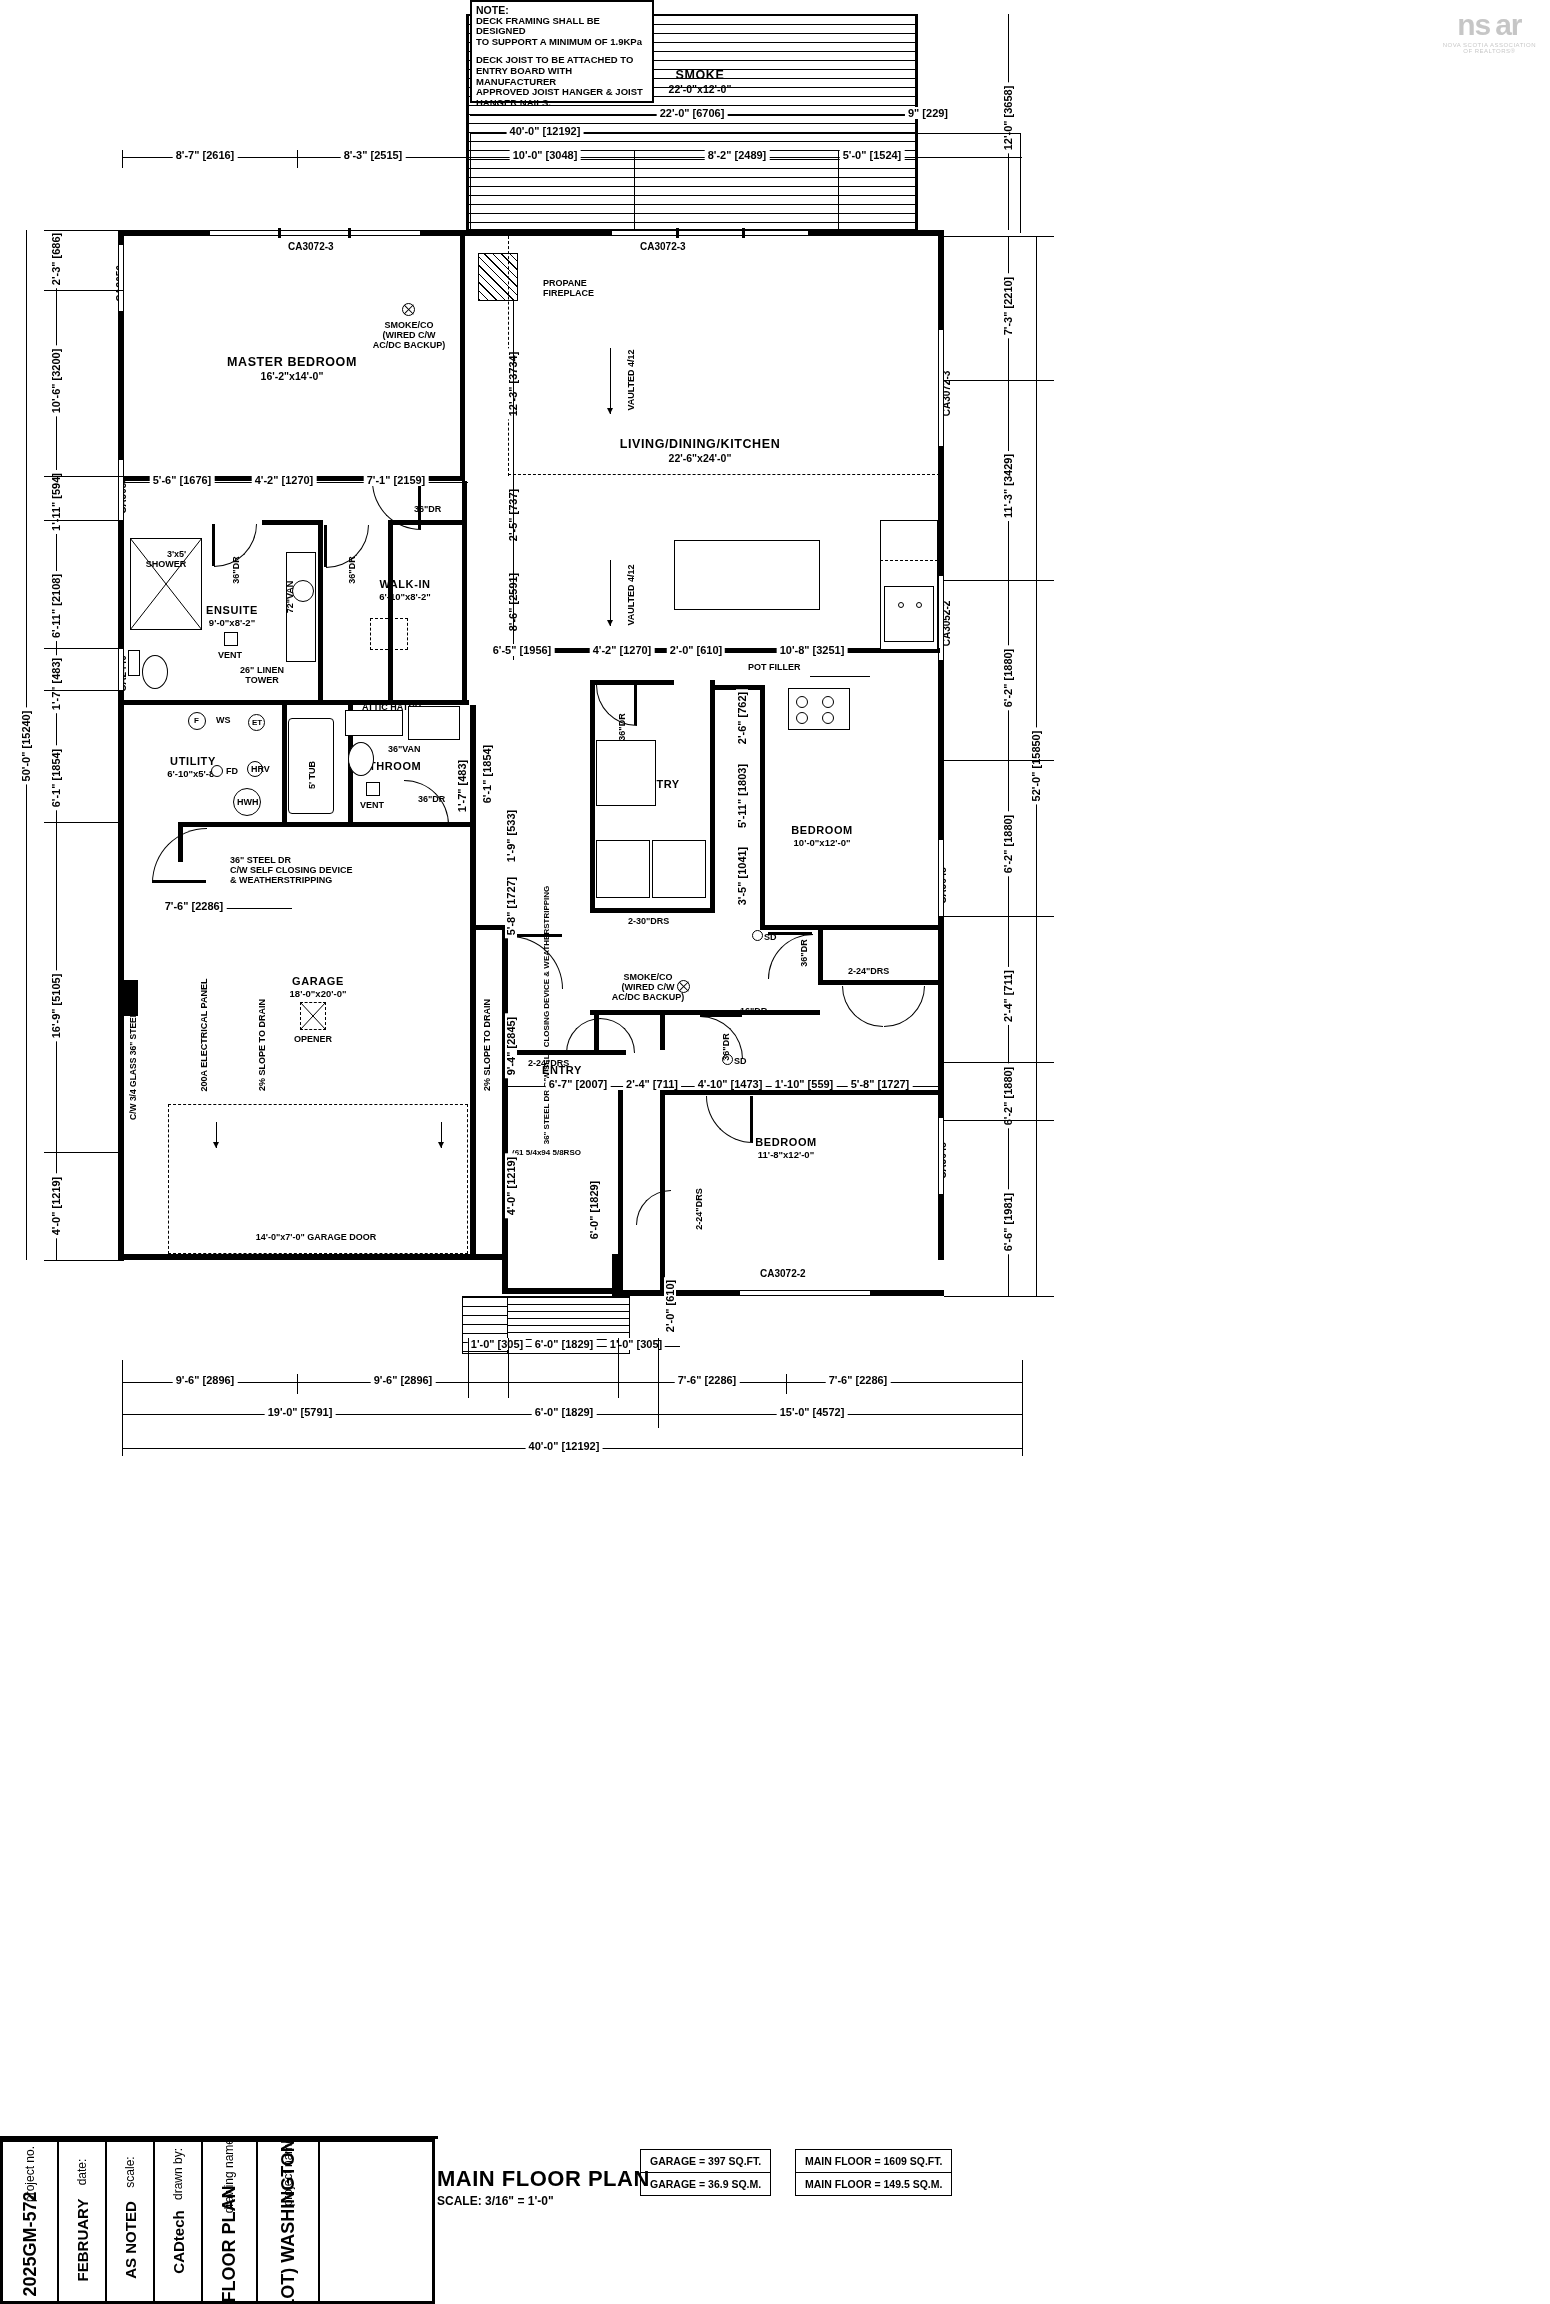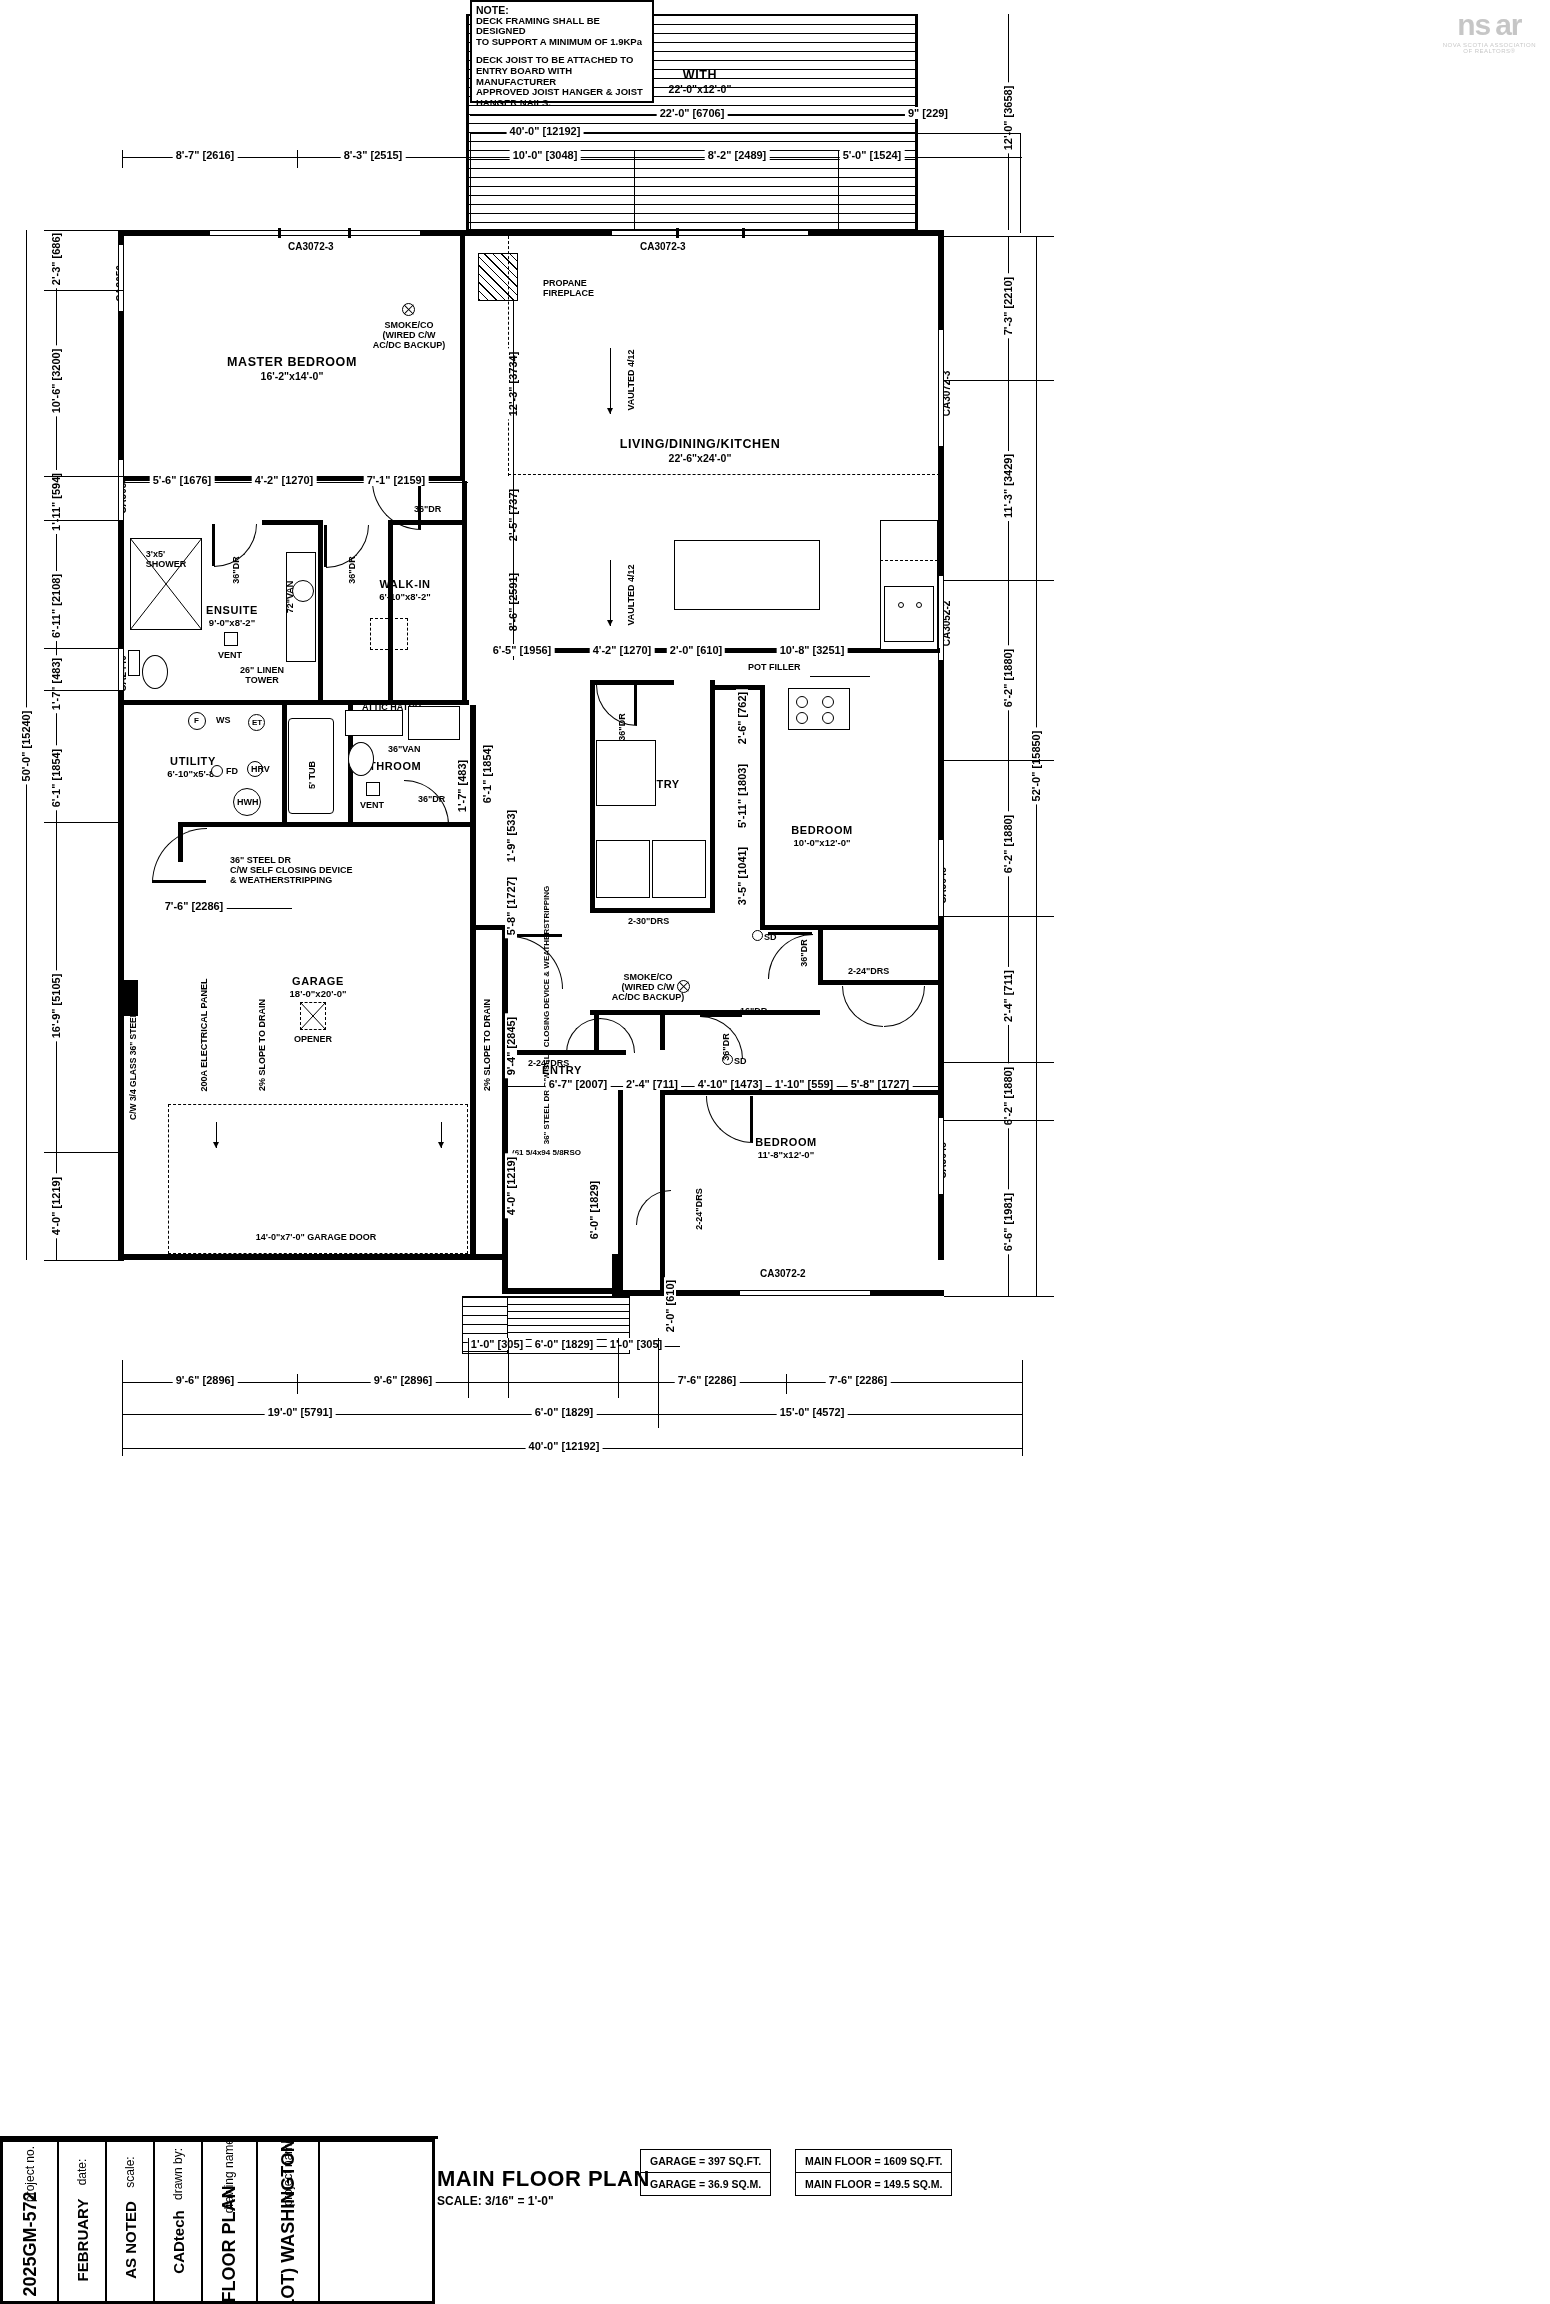--- a/index.html
+++ b/index.html
@@ -137,21 +137,21 @@
     <span class="nt">DECK FRAMING SHALL BE DESIGNED</span>
     <span class="nt">TO SUPPORT A MINIMUM OF 1.9KPa</span>
     <span class="nt" style="height:8px;"></span>
     <span class="nt">DECK JOIST TO BE ATTACHED TO</span>
     <span class="nt">ENTRY BOARD WITH MANUFACTURER</span>
     <span class="nt">APPROVED JOIST HANGER &amp; JOIST</span>
     <span class="nt">HANGER NAILS.</span>
   </div>
 
   <div class="roomlbl" style="left:700px;top:68px;">
-    <span class="rn">WITH</span>
+    <span class="rn">SMOKE</span>
     <span class="rd">22'-0"x12'-0"</span>
   </div>
 
   <div class="dimline" style="left:470px;top:115px;width:444px;"></div>
   <div class="dimtxt" style="left:692px;top:107px;">22'-0" [6706]</div>
   <div class="dimtxt" style="left:928px;top:107px;">9" [229]</div>
 
   <div class="dimlinev" style="left:1008px;top:14px;height:216px;"></div>
   <div class="dimtxt" style="left:1008px;top:112px;transform:translate(-50%,0) rotate(-90deg);">12'-0" [3658]</div>
 
@@ -334,21 +334,21 @@
   <div class="arrowhead down" style="left:607px;top:620px;"></div>
   <div class="ann rot90c" style="left:600px;top:590px;transform-origin:50% 50%;transform:rotate(-90deg);">VAULTED 4/12</div>
 
   <div class="fixbox" style="left:130px;top:538px;width:72px;height:92px;"></div>
   <div class="abs" style="left:130px;top:538px;width:72px;height:92px;overflow:hidden;">
     <svg width="72" height="92" viewBox="0 0 72 92">
       <line x1="0" y1="0" x2="72" y2="92" stroke="#000" stroke-width="1"></line>
       <line x1="72" y1="0" x2="0" y2="92" stroke="#000" stroke-width="1"></line>
     </svg>
   </div>
-  <div class="ann c" style="left:166px;top:549px;text-align:left;">
+  <div class="ann c" style="left:166px;top:549px;text-align:right;">
     <span>3'x5'</span><br>
     <span>SHOWER</span>
   </div>
 
   <div class="fixoval" style="left:142px;top:655px;width:26px;height:34px;"></div>
   <div class="fixbox" style="left:128px;top:650px;width:12px;height:26px;"></div>
 
   <div class="fixbox" style="left:286px;top:552px;width:30px;height:110px;"></div>
   <div class="fixcirc" style="left:292px;top:580px;width:22px;height:22px;"></div>
   <div class="ann rot90c" style="left:274px;top:592px;transform-origin:50% 50%;transform:rotate(-90deg);">72"VAN</div>

